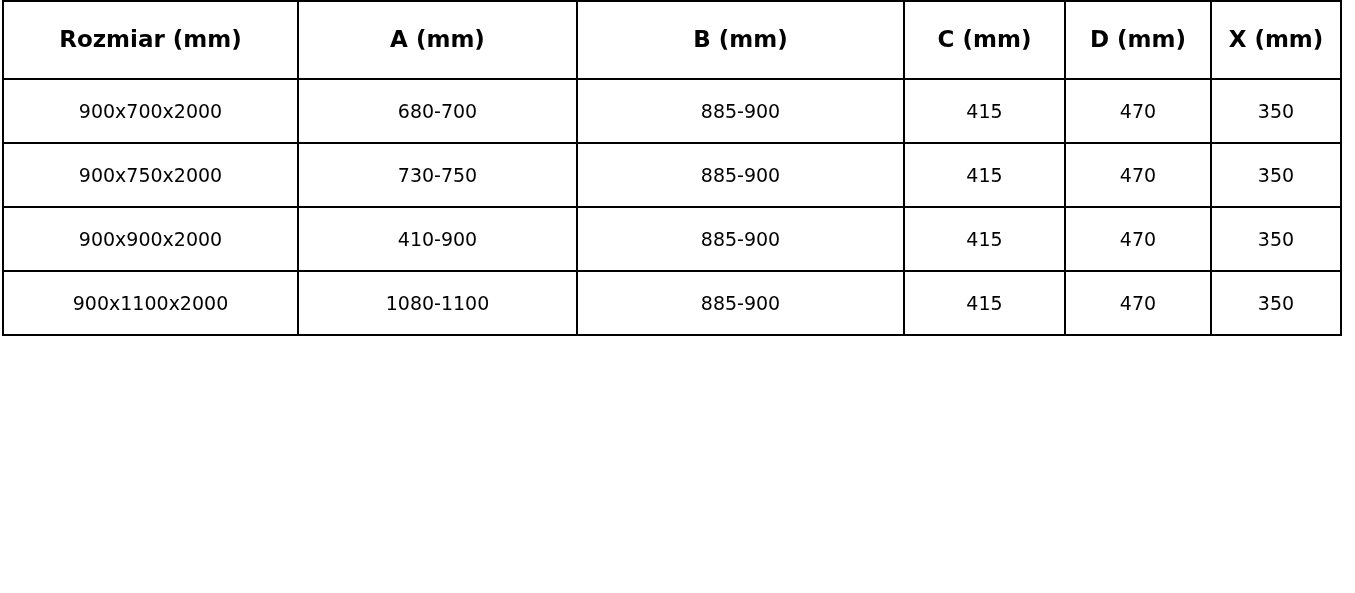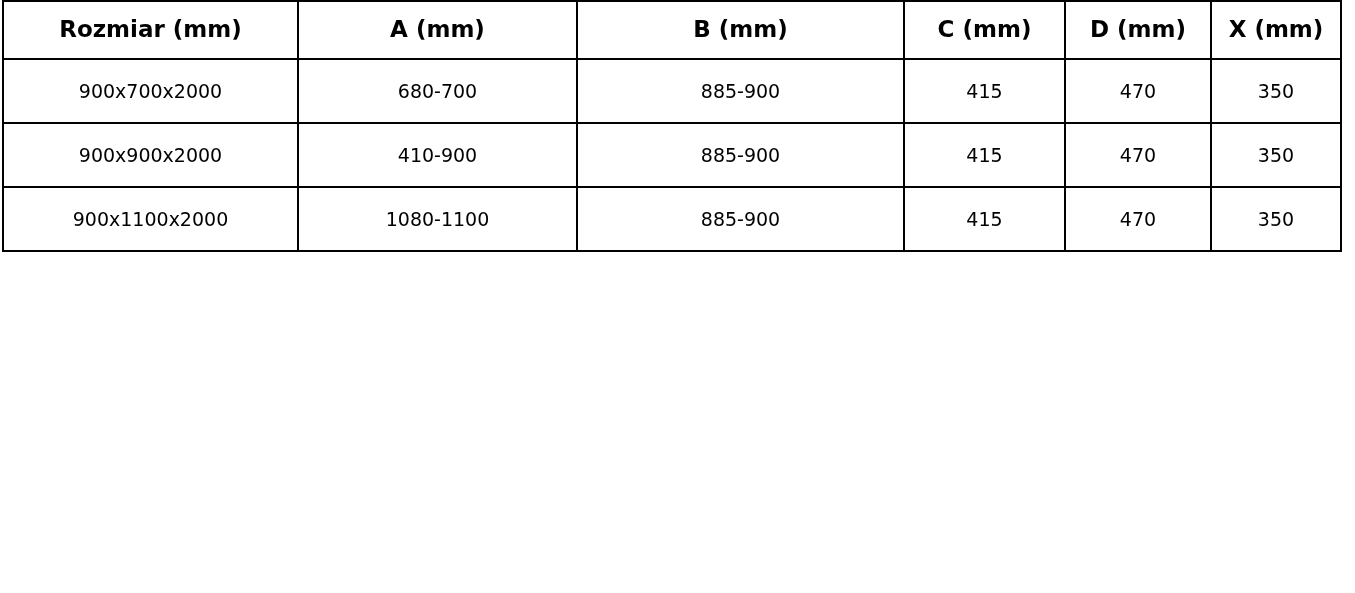--- a/index.html
+++ b/index.html
@@ -32,21 +32,21 @@
     vertical-align: middle;
     font-size: 19px;
     line-height: 1.1;
     height: 64px;
     padding: 0 4px;
     box-sizing: border-box;
     white-space: nowrap;
   }
   table.size-table th {
     font-weight: bold;
-    height: 58px;
+    height: 78px;
     font-size: 23px;
   }
   
   col.c0 { width: 295px; }
   col.c1 { width: 279px; }
   col.c2 { width: 327px; }
   col.c3 { width: 161px; }
   col.c4 { width: 146px; }
   col.c5 { width: 130px; }
 </style>
@@ -76,20 +76,28 @@
     <tbody>
       <tr>
         <td>900x700x2000</td>
         <td>680-700</td>
         <td>885-900</td>
         <td>415</td>
         <td>470</td>
         <td>350</td>
       </tr>
       <tr>
+        <td>900x750x2000</td>
+        <td>730-750</td>
+        <td>885-900</td>
+        <td>415</td>
+        <td>470</td>
+        <td>350</td>
+      </tr>
+      <tr>
         <td>900x900x2000</td>
         <td>410-900</td>
         <td>885-900</td>
         <td>415</td>
         <td>470</td>
         <td>350</td>
       </tr>
       <tr>
         <td>900x1100x2000</td>
         <td>1080-1100</td>

